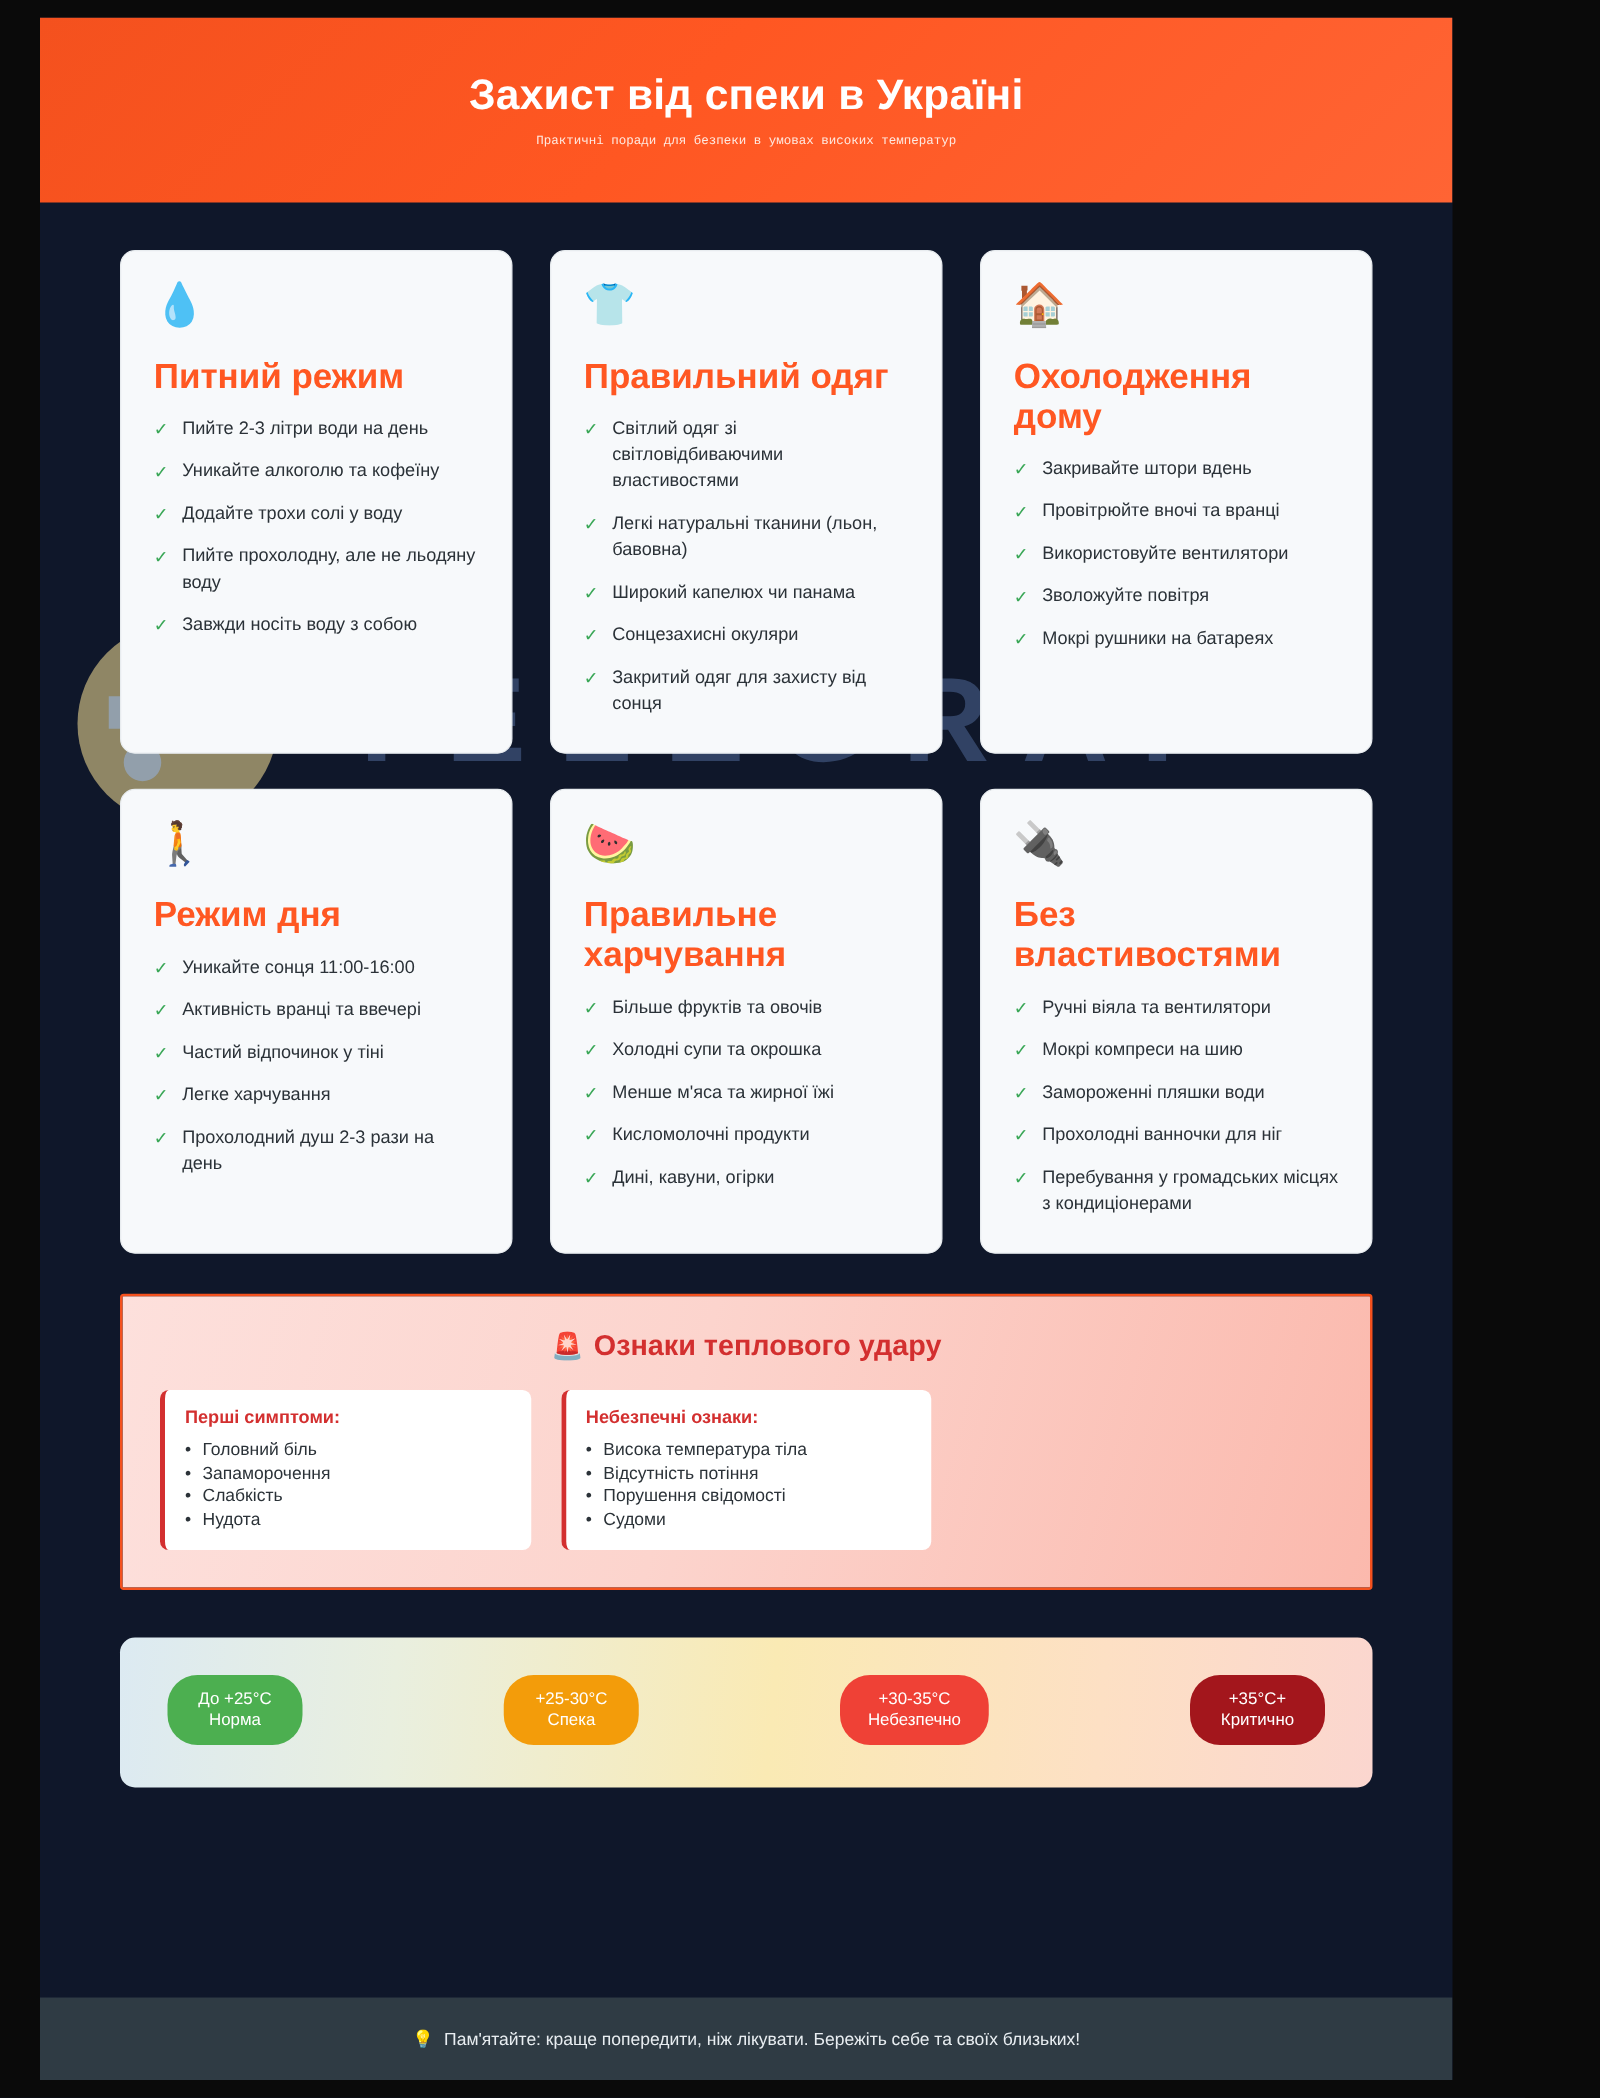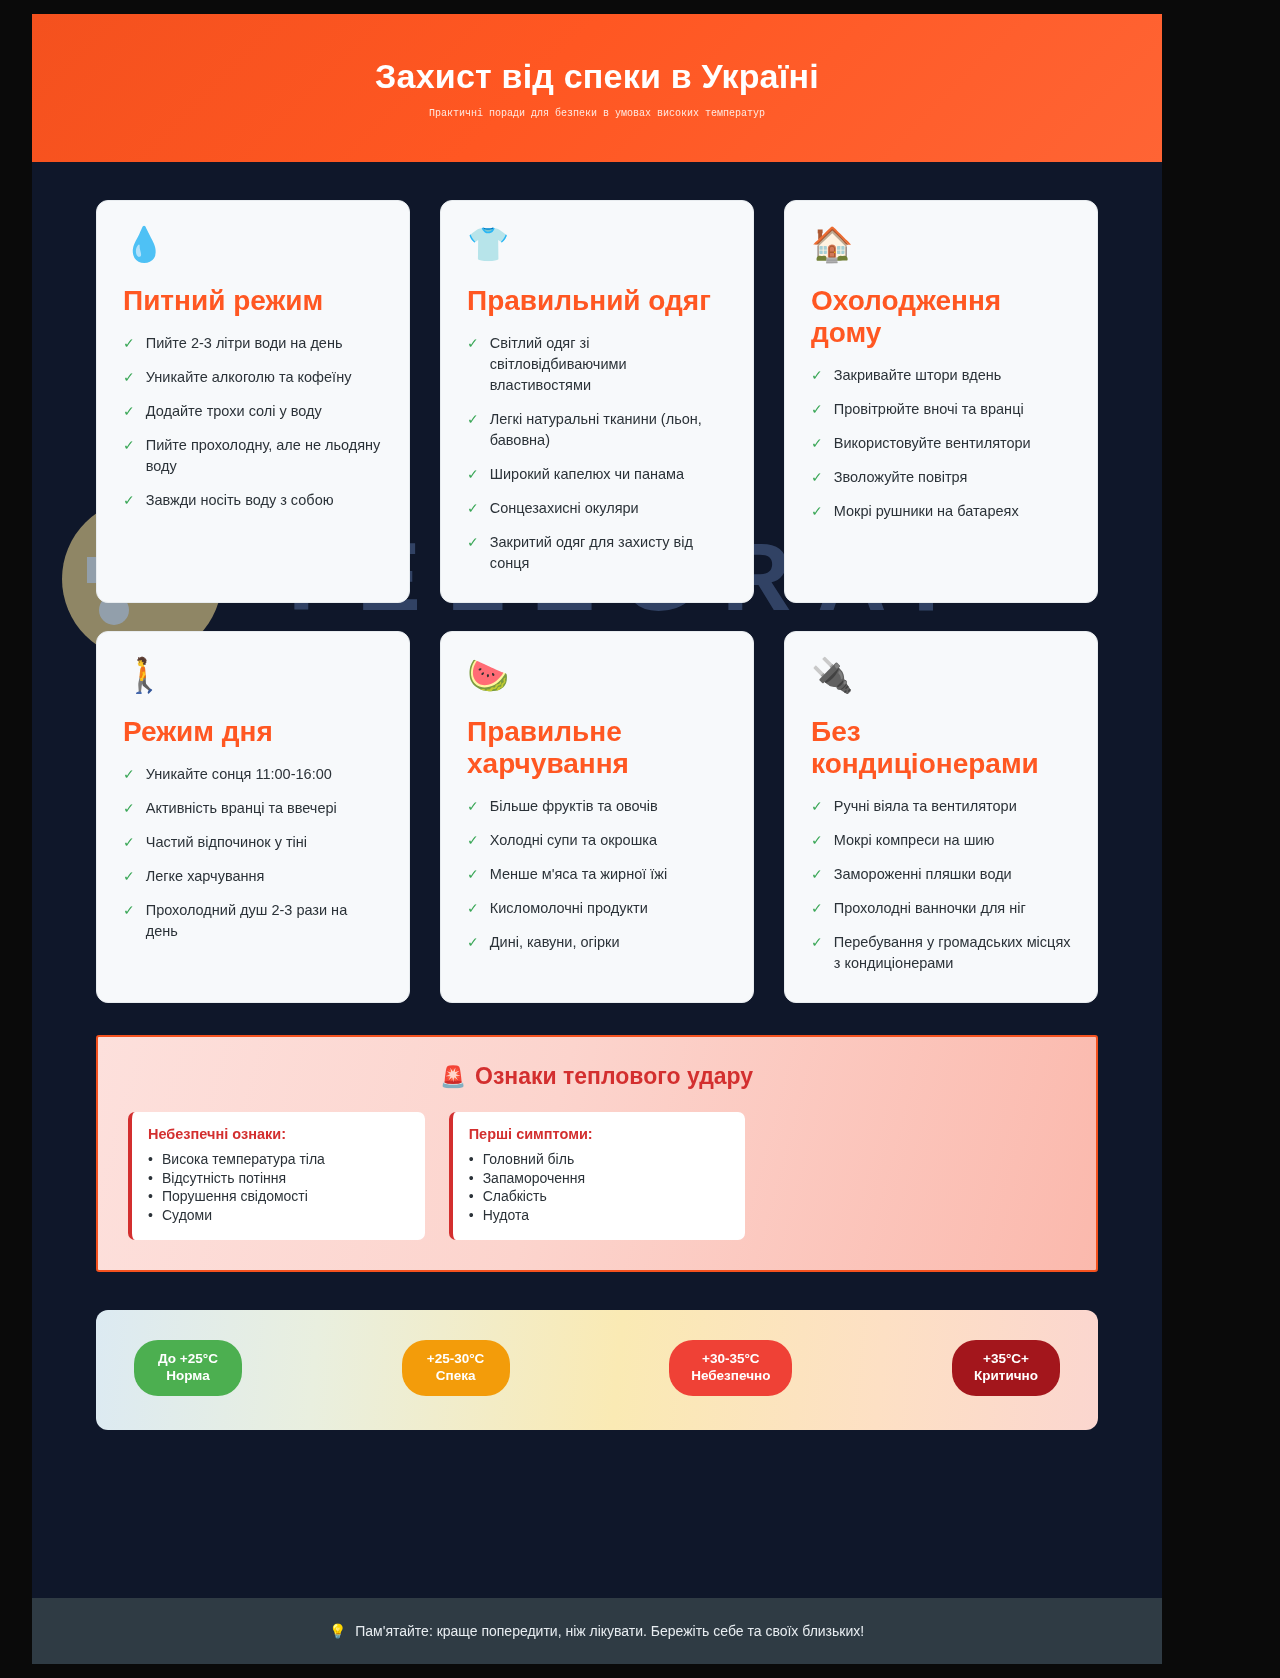--- a/index.html
+++ b/index.html
@@ -119,21 +119,21 @@
     background: linear-gradient(95deg, #dceaf2 0%, #e9efdf 22%, #faeab4 52%, #fde0c4 78%, #fbd6cf 100%);
     padding: 30px 30px 34px 30px;
     position: relative; z-index: 4;
   }
   .scale h2 {
     text-align: center; color: #ff5722;
     font-size: 21px; font-weight: bold; margin-bottom: 26px;
   }
   .badges { display: flex; justify-content: space-between; padding: 0 8px; }
   .badge {
-    color: #fff; font-size: 13.5px; font-weight: bold; text-align: center;
+    color: #fff; font-size: 13.5px; font-weight: normal; text-align: center;
     border-radius: 24px; padding: 11px 22px; line-height: 1.25;
     min-width: 108px;
   }
 
   
   .footer {
     position: absolute; left: 0; bottom: 0;
     width: 1130px; height: 66px;
     background: #2f3b44;
     display: flex; align-items: center; justify-content: center;
@@ -294,21 +294,21 @@
             </li>
           <li>
               <span class="tick">✓</span>
               <span>Дині, кавуни, огірки</span>
             </li>
         </ul>
       </div>
 
       <div class="card">
         <span class="emoji">🔌</span>
-        <h2>Без кондиціонерами</h2>
+        <h2>Без властивостями</h2>
         <ul>
           <li>
               <span class="tick">✓</span>
               <span>Ручні віяла та вентилятори</span>
             </li>
           <li>
               <span class="tick">✓</span>
               <span>Мокрі компреси на шию</span>
             </li>
           <li>
@@ -329,36 +329,36 @@
     </div>
   </div>
 
   <div class="warn">
     <h2>
       <span class="siren">🚨</span><span>Ознаки теплового удару</span>
     </h2>
     <div class="warn-grid">
 
       <div class="wbox">
+        <h3>Перші симптоми:</h3>
+        <ul>
+          <li>Головний біль</li>
+          <li>Запаморочення</li>
+          <li>Слабкість</li>
+          <li>Нудота</li>
+        </ul>
+      </div>
+
+      <div class="wbox">
         <h3>Небезпечні ознаки:</h3>
         <ul>
           <li>Висока температура тіла</li>
           <li>Відсутність потіння</li>
           <li>Порушення свідомості</li>
           <li>Судоми</li>
-        </ul>
-      </div>
-
-      <div class="wbox">
-        <h3>Перші симптоми:</h3>
-        <ul>
-          <li>Головний біль</li>
-          <li>Запаморочення</li>
-          <li>Слабкість</li>
-          <li>Нудота</li>
         </ul>
       </div>
 
 
     </div>
   </div>
 
   <div class="scale">
     <div class="badges">
       <div class="badge" style="background: rgb(76, 175, 80);">

